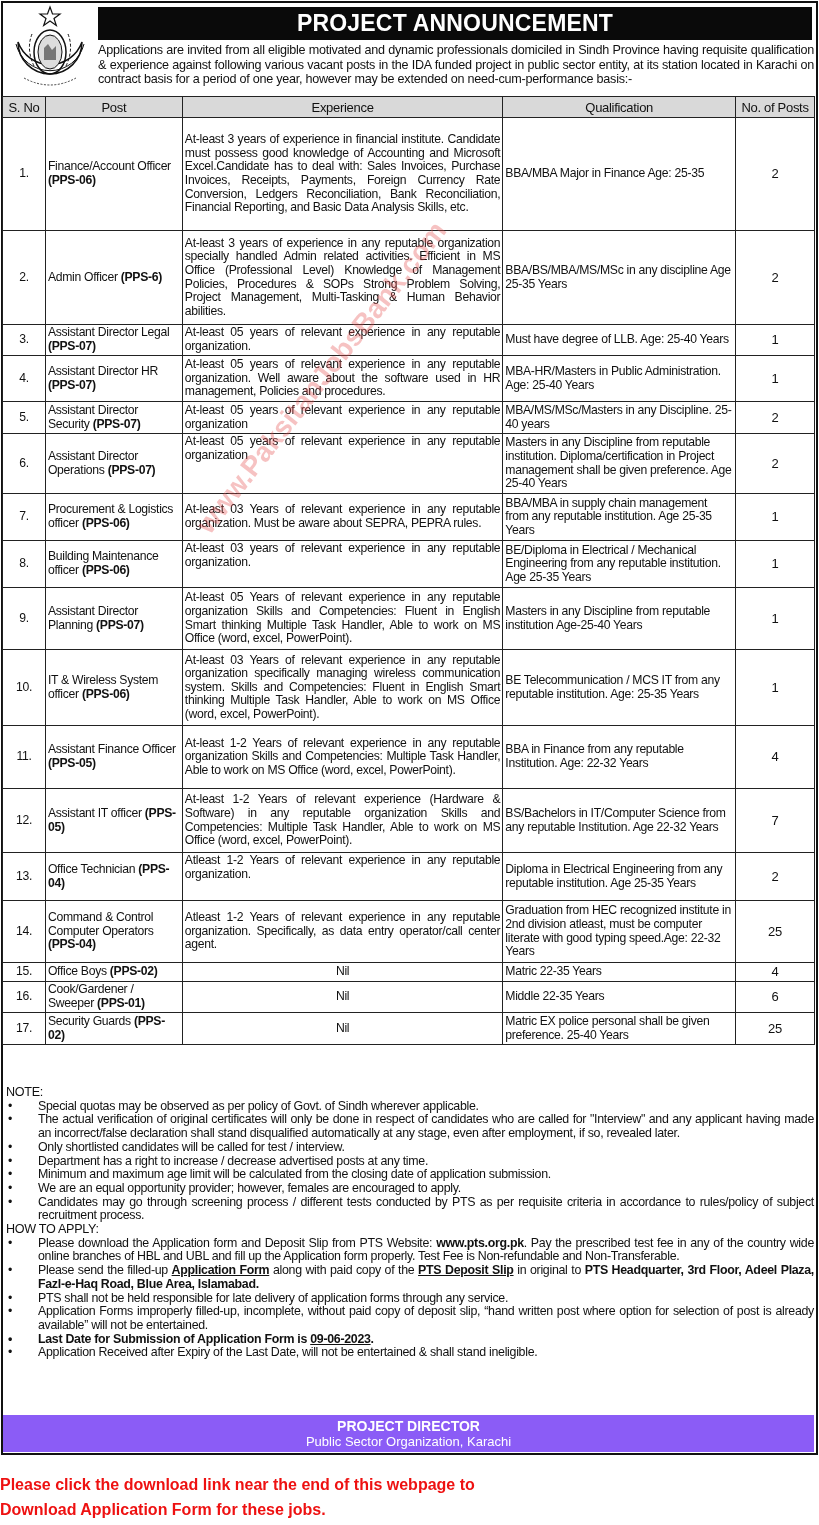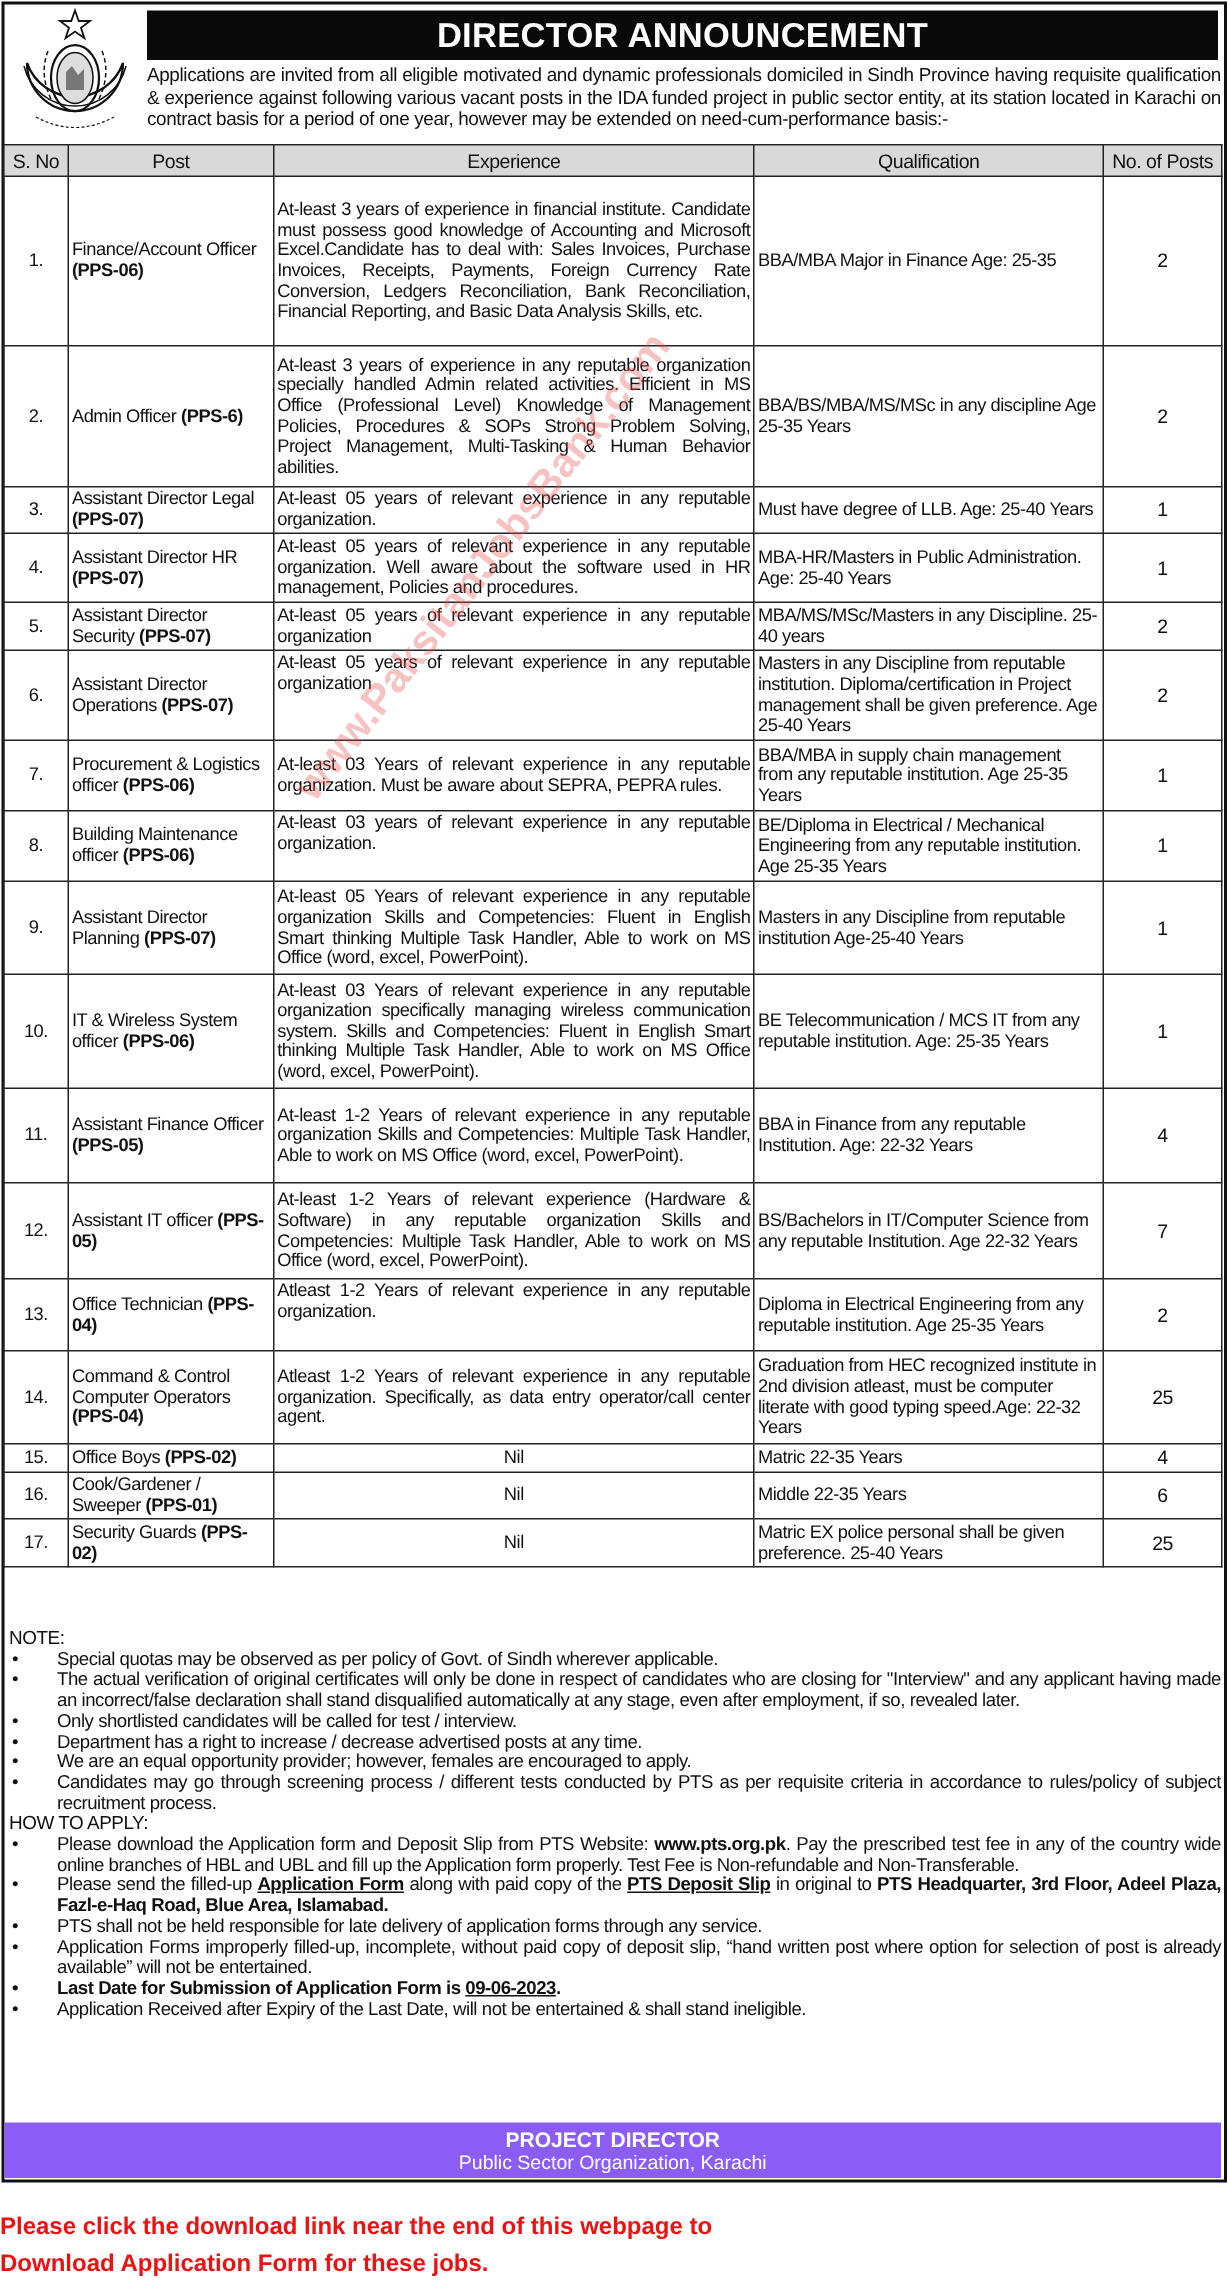--- a/index.html
+++ b/index.html
@@ -41,21 +41,21 @@
   <path d="M14,38 A34,34 0 0 0 78,38 A30,30 0 0 1 14,38 Z" fill="none" stroke="#111" stroke-width="1.5"></path>
   <path d="M12,40 A35,35 0 0 0 80,40" fill="none" stroke="#111" stroke-width="1"></path>
   <ellipse cx="46" cy="48" rx="16" ry="22" fill="none" stroke="#111" stroke-width="1.5"></ellipse>
   <ellipse cx="46" cy="48" rx="12" ry="17" fill="#ddd" stroke="#111" stroke-width="1"></ellipse>
   <path d="M40,44 L44,40 L48,46 L52,42 L52,56 L40,56 Z" fill="#777"></path>
   <path d="M28,30 Q22,45 30,62" fill="none" stroke="#111" stroke-width="1" stroke-dasharray="3,2"></path>
   <path d="M64,30 Q70,45 62,62" fill="none" stroke="#111" stroke-width="1" stroke-dasharray="3,2"></path>
   <path d="M20,74 Q46,88 72,74" fill="none" stroke="#111" stroke-width="0.8" stroke-dasharray="2,1.5"></path>
 </svg>
 
-<div class="title-bar">DIRECTOR ANNOUNCEMENT</div>
+<div class="title-bar">PROJECT ANNOUNCEMENT</div>
 <p class="intro">Applications are invited from all eligible motivated and dynamic professionals domiciled in Sindh Province having requisite qualification &amp; experience against following various vacant posts in the IDA funded project in public sector entity, at its station located in Karachi on contract basis  for a period of one year,  however may be extended on need-cum-performance basis:-</p>
 
 <table>
   <thead>
     <tr>
       <th>S. No</th>
       <th>Post</th>
       <th>Experience</th>
       <th>Qualification</th>
       <th>No. of Posts</th>
@@ -183,23 +183,24 @@
     </tr>
   </tbody>
 </table>
 
 <div class="wm">www.PaksitanJobsBank.com</div>
 
 <div class="notes">
   <h4>NOTE:</h4>
   <ul>
     <li>Special quotas may be observed as per policy of Govt. of Sindh wherever applicable.</li>
-    <li>The actual verification of original certificates will only be done in respect of candidates who are closing for "Interview" and any applicant having made an incorrect/false declaration shall stand disqualified automatically at any stage, even after employment, if so, revealed later.</li>
+    <li>The actual verification of original certificates will only be done in respect of candidates who are called for "Interview" and any applicant having made an incorrect/false declaration shall stand disqualified automatically at any stage, even after employment, if so, revealed later.</li>
     <li>Only shortlisted candidates will be called for test / interview.</li>
     <li>Department has a right to increase / decrease advertised posts at any time.</li>
+    <li>Minimum and maximum age limit will be calculated from the closing date of application submission.</li>
     <li>We are an equal opportunity provider; however, females are encouraged to apply.</li>
     <li>Candidates may go through screening process / different tests conducted by PTS as per requisite criteria in accordance to rules/policy of subject recruitment process.</li>
   </ul>
   <h4>HOW TO APPLY:</h4>
   <ul>
     <li><span>Please download the Application form and Deposit Slip from PTS Website: </span><span class="b">www.pts.org.pk</span><span>. Pay the prescribed test fee in any of the country wide online branches of HBL and UBL and fill up the Application form properly. Test Fee is Non-refundable and Non-Transferable.</span></li>
     <li><span>Please send the filled-up </span><span class="b u">Application Form</span><span> along with paid copy of the </span><span class="b u">PTS Deposit Slip</span><span> in original to </span><span class="b">PTS Headquarter, 3rd Floor, Adeel Plaza, Fazl-e-Haq Road, Blue Area, Islamabad.</span></li>
     <li>PTS shall not be held responsible for late delivery of application forms through any service.</li>
     <li>Application Forms improperly filled-up, incomplete, without paid copy of deposit slip, “hand written post where option for selection of post is already available” will not be entertained.</li>
     <li class="b"><span>Last Date for Submission of Application Form is </span><span class="u">09-06-2023</span><span>.</span></li>

